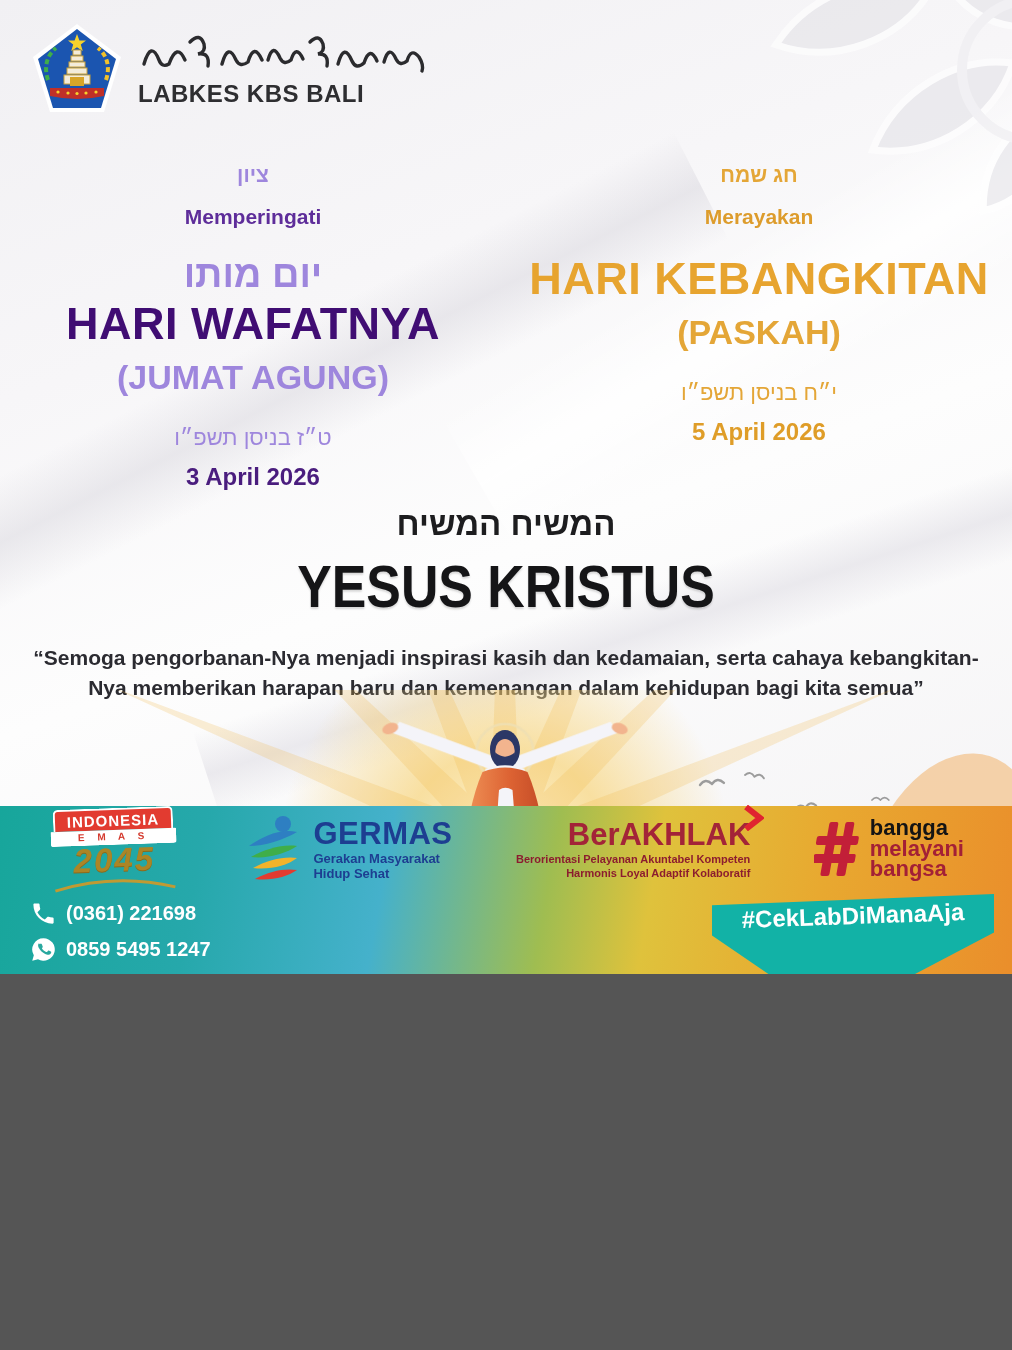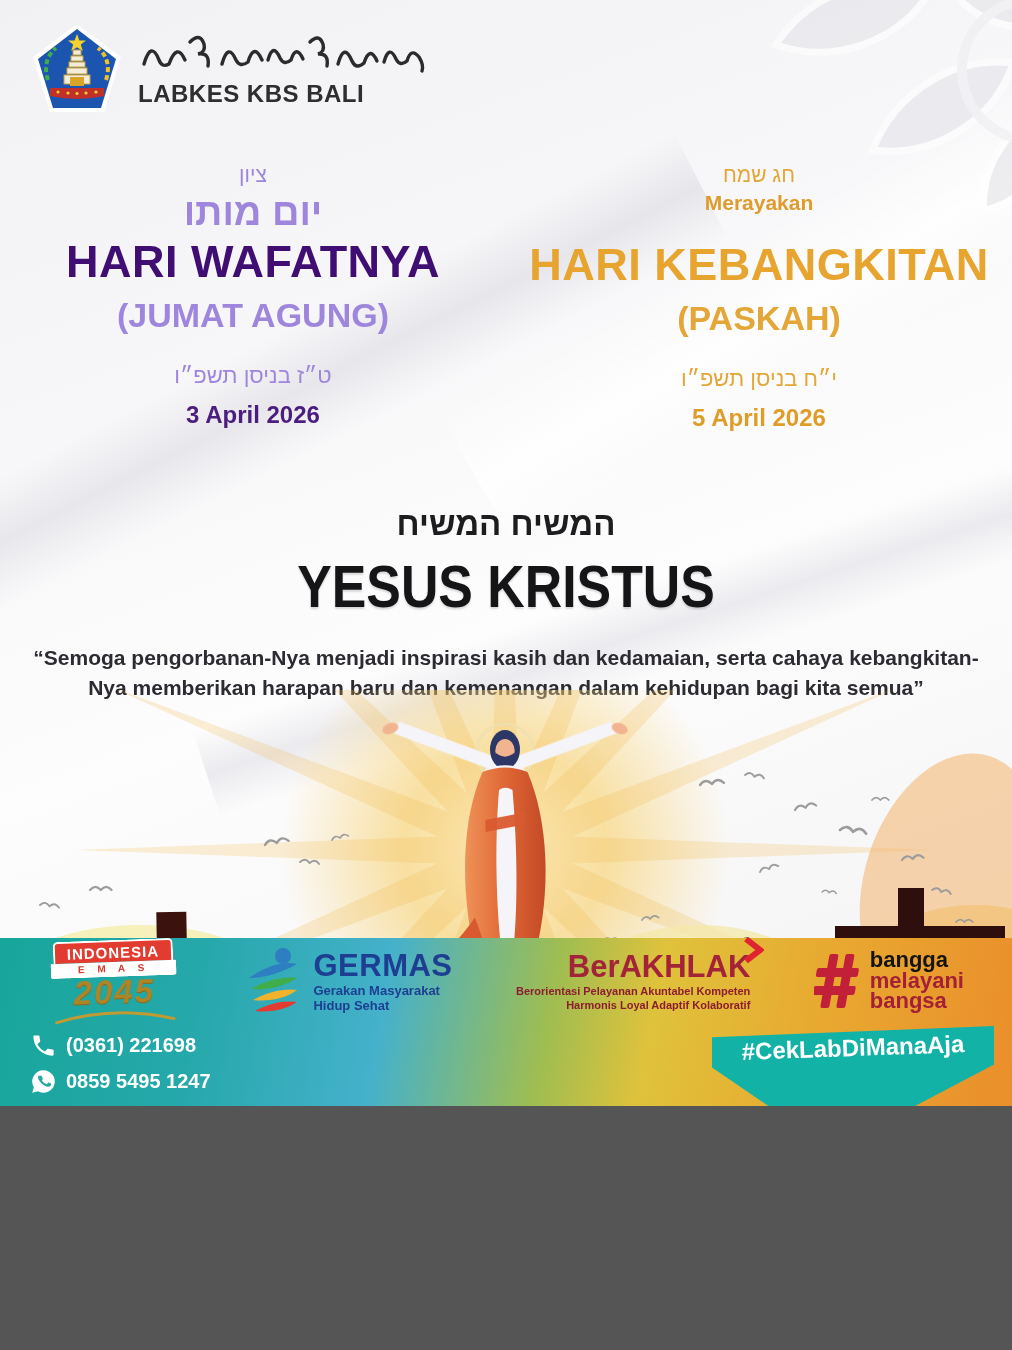--- a/index.html
+++ b/index.html
@@ -1,37 +1,37 @@
 <!DOCTYPE html>
 <html><head>
 <meta charset="utf-8">
 <style>
   html,body{margin:0;padding:0;background:#555;}
   .poster{
-    position:relative;width:1012px;height:1106px;margin:0 auto;overflow:hidden;
+    position:relative;width:1012px;height:974px;margin:0 auto;overflow:hidden;
     background:linear-gradient(160deg,#f1f0f3 0%,#f7f6f8 30%,#fdfdfd 55%,#f3f2f4 100%);
     font-family:"Liberation Sans","DejaVu Sans",sans-serif;
   }
   
   .streak{position:absolute;pointer-events:none;}
   .streak1{left:-150px;top:330px;width:900px;height:120px;transform:rotate(-27deg);
     background:linear-gradient(180deg,rgba(210,208,215,.0),rgba(205,203,212,.38),rgba(210,208,215,0));}
   .streak2{left:420px;top:180px;width:900px;height:160px;transform:rotate(-30deg);
     background:linear-gradient(180deg,rgba(255,255,255,0),rgba(255,255,255,.85),rgba(255,255,255,0));}
   .streak3{left:180px;top:560px;width:1100px;height:90px;transform:rotate(-18deg);
     background:linear-gradient(180deg,rgba(222,220,226,0),rgba(218,216,224,.5),rgba(222,220,226,0));}
   .leaves{position:absolute;right:-30px;top:-20px;opacity:.6;}
   
   .hdr{position:absolute;left:30px;top:22px;display:flex;align-items:center;gap:14px;}
   .hdr-text{display:flex;flex-direction:column;gap:2px;}
   .org-name{font-size:24px;font-weight:700;color:#2e2e31;letter-spacing:.5px;}
   
   .events{position:absolute;top:163px;left:0;width:1012px;display:flex;}
   .event{width:50%;text-align:center;}
-  .ev-tag{font-size:21px;font-weight:400;margin-bottom:4px;}
+  .ev-tag{font-size:21px;font-weight:700;margin-bottom:18px;}
   .ev-intro{font-size:21px;font-weight:600;margin-bottom:24px;}
   .ev-heb-title{font-size:38px;font-weight:600;margin-bottom:2px;}
   .ev-title{font-size:45px;font-weight:800;letter-spacing:.5px;margin-bottom:8px;}
   .ev-sub{font-size:34px;font-weight:600;margin-bottom:28px;}
   .ev-heb-date{font-size:22px;font-weight:500;margin-bottom:12px;}
   .ev-date{font-size:24px;font-weight:700;}
   .ev-purple .ev-tag,.ev-purple .ev-heb-title,.ev-purple .ev-sub,.ev-purple .ev-heb-date{color:#9e86dd;}
   .ev-purple .ev-intro{color:#5e2d9a;}
   .ev-purple .ev-title{color:#400d73;}
   .ev-purple .ev-date{color:#4a1d7e;}
@@ -134,20 +134,21 @@
           <path d="M246,32 q5,-18 12,-3 q4,8 11,2 q4,-14 12,-4 q5,8 3,14"></path>
         </g>
       </svg>
       <div class="org-name">LABKES KBS BALI</div>
     </div>
   </div>
 
   <div class="events">
     <div class="event ev-purple">
       <div class="ev-tag">ציון</div>
+      <div class="ev-intro">Memperingati</div>
       <div class="ev-heb-title">יום מותו</div>
       <div class="ev-title">HARI WAFATNYA</div>
       <div class="ev-sub">(JUMAT AGUNG)</div>
       <div class="ev-heb-date">ט״ז בניסן תשפ״ו</div>
       <div class="ev-date">3 April 2026</div>
     </div>
     <div class="event ev-gold">
       <div class="ev-tag">חג שמח</div>
       <div class="ev-intro">Merayakan</div>
       <div class="ev-title">HARI KEBANGKITAN</div>

